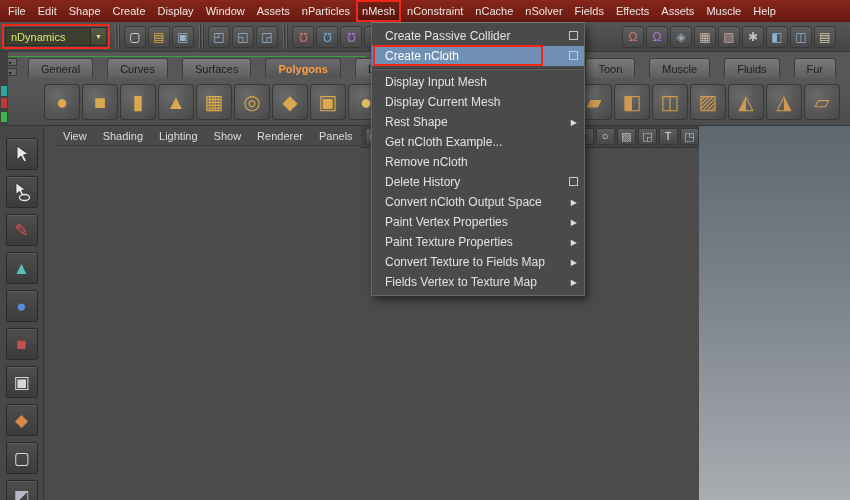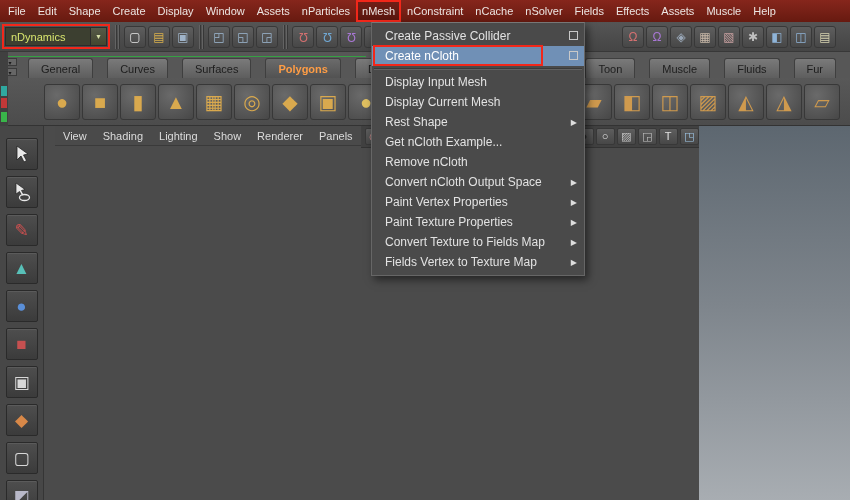--- a/index.html
+++ b/index.html
@@ -500,20 +500,25 @@
         <div class="mi">
           <span class="mi-label">Get nCloth Example...</span>
 
         </div>
 
         <div class="mi">
           <span class="mi-label">Remove nCloth</span>
 
         </div>
 
+        <div class="mi has-opt">
+          <span class="mi-label">Delete History</span>
+          <span class="mi-optbox"></span>
+
+        </div>
 
         <div class="mi has-sub">
           <span class="mi-label">Convert nCloth Output Space</span>
 
           <span class="mi-sub">▶</span>
         </div>
 
         <div class="mi has-sub">
           <span class="mi-label">Paint Vertex Properties</span>
 

